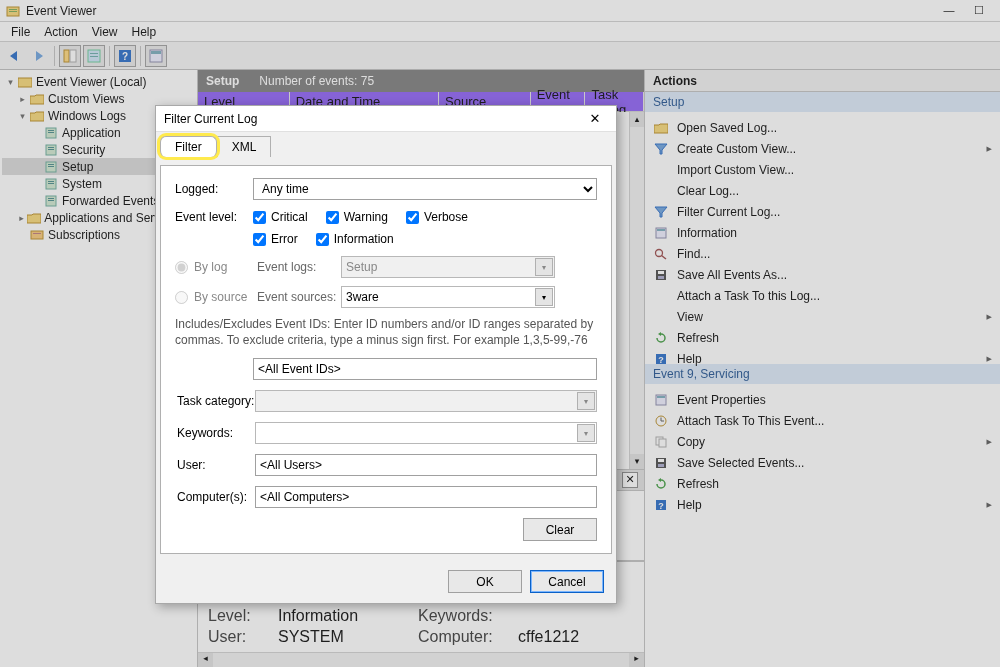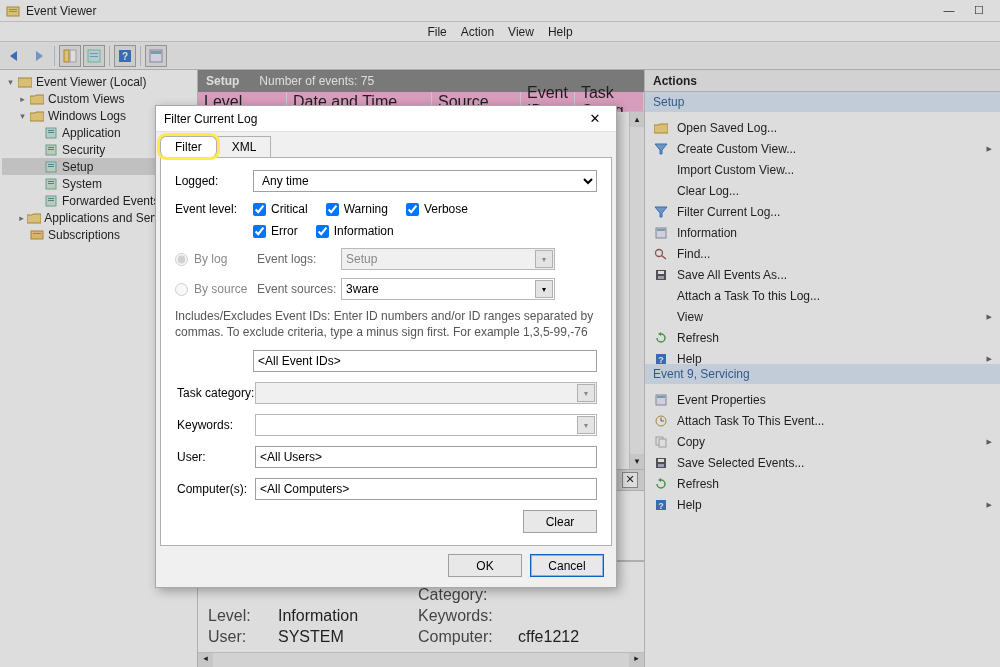--- a/index.html
+++ b/index.html
@@ -6,21 +6,21 @@
     body { width: 1000px; height: 667px; overflow: hidden; background: #ececec; font-size: 12px; color: #000; position: relative; }
     
     
     .titlebar { height: 22px; background: #fff; display: flex; align-items: center; padding: 0 6px; border-bottom: 1px solid #d0d0d0; }
     .titlebar .icon { width: 14px; height: 14px; margin-right: 6px; display: inline-flex; align-items: center; justify-content: center; }
     .titlebar .title { font-size: 12px; }
     .titlebar .winctrl { margin-left: auto; display: flex; }
     .titlebar .winctrl span { width: 30px; text-align: center; font-size: 11px; }
     
     
-    .menubar { height: 20px; background: #fff; display: flex; align-items: center; padding: 0 4px; border-bottom: 1px solid #d0d0d0; justify-content: center; }
+    .menubar { height: 20px; background: #fff; display: flex; align-items: center; padding: 0 4px; border-bottom: 1px solid #d0d0d0; }
     .menubar .item { padding: 1px 7px; cursor: default; }
     
     
     .toolbar { height: 28px; background: #f5f5f5; display: flex; align-items: center; padding: 0 4px; border-bottom: 1px solid #bcbcbc; gap: 2px; }
     .toolbar .sep { width: 1px; height: 20px; background: #c0c0c0; margin: 0 2px; }
     .toolbar .tbtn { width: 22px; height: 22px; display: inline-flex; align-items: center; justify-content: center; border: 1px solid transparent; }
     .toolbar .tbtn.box { border: 1px solid #9c9c9c; background: #e8e8e8; }
     
     
     .main { display: flex; height: calc(667px - 22px - 20px - 28px); }
@@ -31,21 +31,21 @@
     .tree .node .tw { width: 13px; text-align: center; font-size: 9px; color: #666; }
     .tree .node .ic { width: 16px; height: 14px; margin-right: 3px; display: inline-flex; align-items: center; justify-content: center; }
     .tree .node.sel { background: #d9d9d9; }
     .tree .d1 { padding-left: 14px; }
     .tree .d2 { padding-left: 28px; }
     
     
     .center { flex: 1; display: flex; flex-direction: column; background: #fff; border-right: 1px solid #c0c0c0; min-width: 0; }
     .center-hdr { height: 22px; background: #7a7a7a; color: #fff; display: flex; align-items: center; padding: 0 8px; font-size: 12px; gap: 20px; }
     .center-hdr .title { font-weight: bold; }
-    .col-hdrs { height: 20px; background: #f9a8d4; border-bottom: 1px solid #d0d0d0; display: flex; align-items: flex-start; font-size: 16px; }
+    .col-hdrs { height: 20px; background: #8b5cf6; border-bottom: 1px solid #d0d0d0; display: flex; align-items: flex-start; font-size: 13px; }
     .col-hdrs .col { border-right: 1px solid #e4e4e4; padding: 0 6px; height: 100%; display: flex; align-items: center; }
     .center-body { flex: 1; background: #fff; position: relative; }
     .center-scroll { position: absolute; right: 0; top: 0; bottom: 0; width: 15px; background: #f0f0f0; border-left: 1px solid #d0d0d0; }
     .center-scroll .sbtn { height: 15px; background: #e0e0e0; text-align: center; font-size: 9px; line-height: 15px; }
     
     
     .detail-hdr { height: 22px; background: #e0e0e0; display: flex; align-items: center; padding: 0 6px; border-top: 1px solid #c0c0c0; border-bottom: 1px solid #c0c0c0; }
     .detail-hdr .close { margin-left: auto; width: 16px; height: 16px; border: 1px solid #888; background: #fff; text-align: center; line-height: 13px; font-size: 11px; }
     .detail-body { padding: 6px 10px; border-top: 1px solid #c0c0c0; background: #fff; }
     .detail-grid { display: grid; grid-template-columns: 70px 140px 100px 100px; row-gap: 3px; font-size: 16px; }
@@ -66,21 +66,21 @@
     .dimmer { position: absolute; left: 0; top: 0; width: 1000px; height: 667px; background: rgba(120,120,120,0.25); }
     
     
     .dialog { position: absolute; left: 155px; top: 105px; width: 462px; background: #f0f0f0; border: 1px solid #a8a8a8; box-shadow: 3px 3px 10px rgba(0,0,0,0.3); }
     .dialog .dtitle { height: 26px; background: #fff; display: flex; align-items: center; padding: 0 8px; font-size: 12px; border-bottom: 1px solid #e0e0e0; }
     .dialog .dtitle .x { margin-left: auto; font-size: 13px; width: 26px; text-align: center; }
     .dialog .tabs { display: flex; padding: 4px 4px 0 4px; background: #f0f0f0; }
     .dialog .tab { padding: 3px 14px; border: 1px solid #b0b0b0; border-bottom: none; background: #f0f0f0; font-size: 12px; position: relative; }
     .dialog .tab.active { background: #fff; z-index: 2; border-radius: 6px; }
     .dialog .tab.hl { box-shadow: 0 0 0 3px #ffea4d; background: #fff; }
-    .dialog .tabbody { background: #fff; border: 1px solid #b0b0b0; margin: 0 4px; padding: 12px 14px; }
+    .dialog .tabbody { background: #fff; border: 1px solid #b0b0b0; margin: 8px 4px; padding: 12px 14px; }
     .dialog .row { display: flex; align-items: center; margin-bottom: 10px; }
     .dialog .lbl { width: 78px; font-size: 12px; }
     .dialog .lbl2 { width: 78px; font-size: 12px; margin-left: 2px; }
     .dialog select, .dialog input[type=text] { font-size: 12px; padding: 2px 4px; border: 1px solid #a0a0a0; background: #fff; height: 22px; }
     .dialog .cbgroup { display: flex; flex-wrap: wrap; gap: 4px 18px; flex: 1; }
     .dialog .cb { display: flex; align-items: center; gap: 5px; font-size: 12px; }
     .dialog .cb input { width: 13px; height: 13px; }
     .dialog .radio { display: flex; align-items: center; gap: 6px; font-size: 12px; color: #888; }
     .dialog .subrow { display: flex; align-items: center; margin-bottom: 8px; }
     .dialog .sublbl { width: 84px; font-size: 12px; color: #666; margin-left: 2px; }

